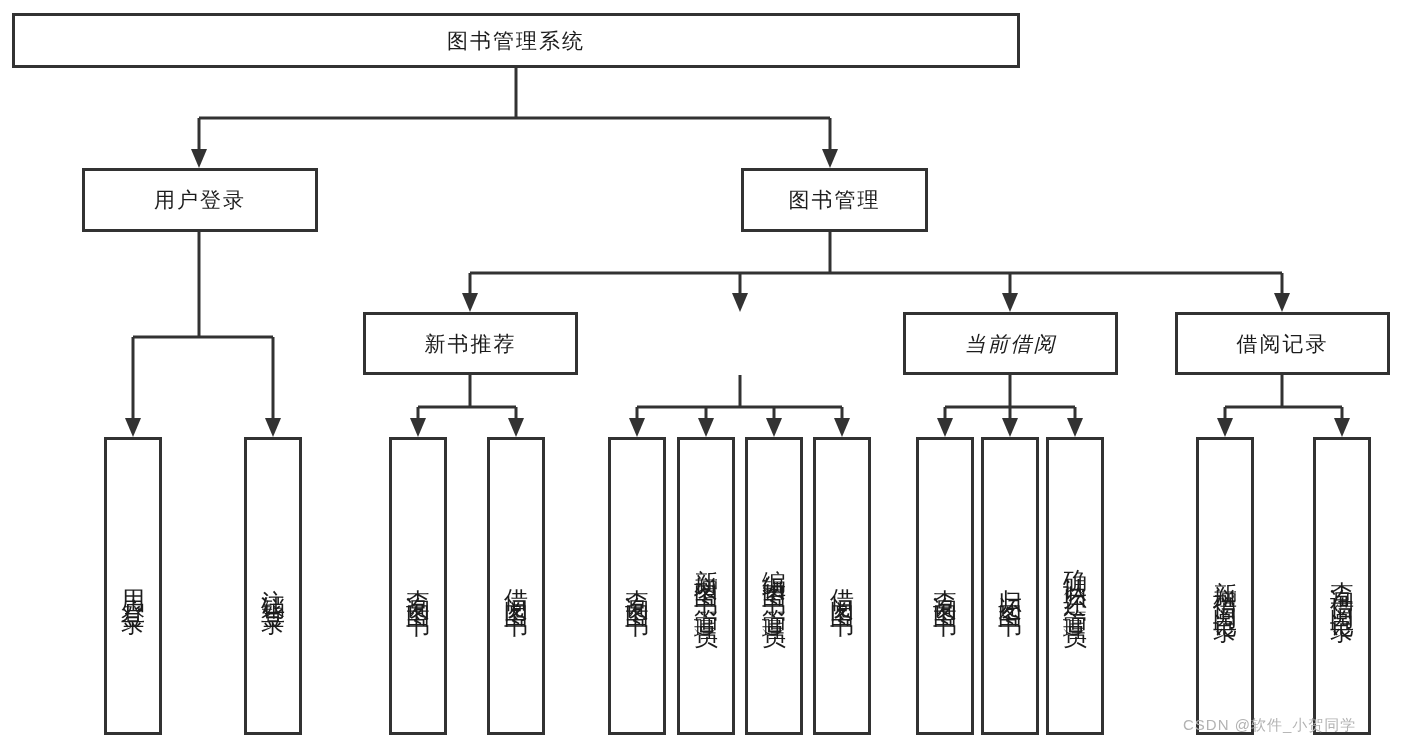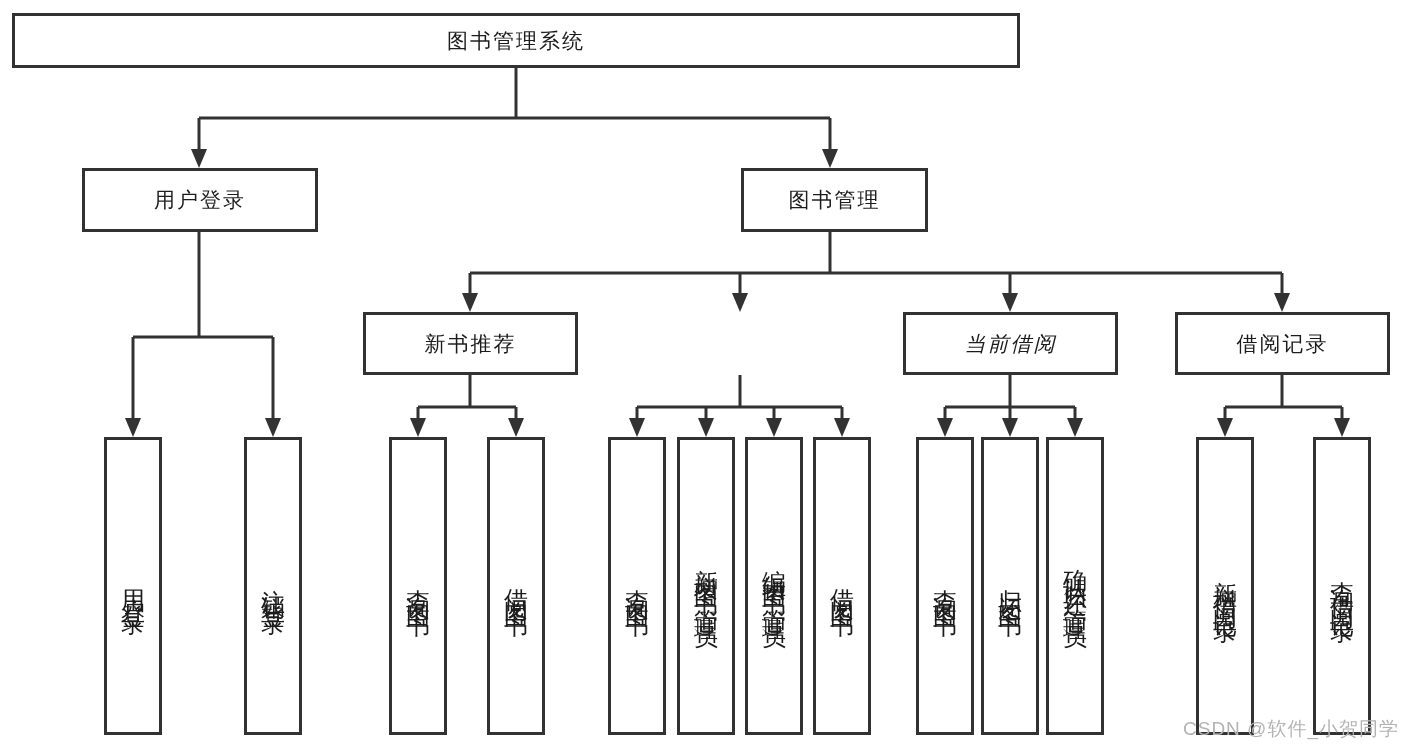--- a/index.html
+++ b/index.html
@@ -57,21 +57,21 @@
   .lf-2a { left: 389px; }  .lf-2b { left: 487px; }
   .lf-3a { left: 608px; }  .lf-3b { left: 677px; }
   .lf-3c { left: 745px; }  .lf-3d { left: 813px; }
   .lf-4a { left: 916px; }  .lf-4b { left: 981px; }
   .lf-4c { left: 1046px; }
   .lf-5a { left: 1196px; } .lf-5b { left: 1313px; }
   .watermark {
     position: absolute;
     left: 1183px;
     top: 716px;
-    font-size: 19px;
+    font-size: 15px;
     color: #b3b3b3;
     letter-spacing: 1px;
     white-space: nowrap;
     z-index: 5;
   }
 </style>
 </head>
 <body>
 
 <div class="canvas">

